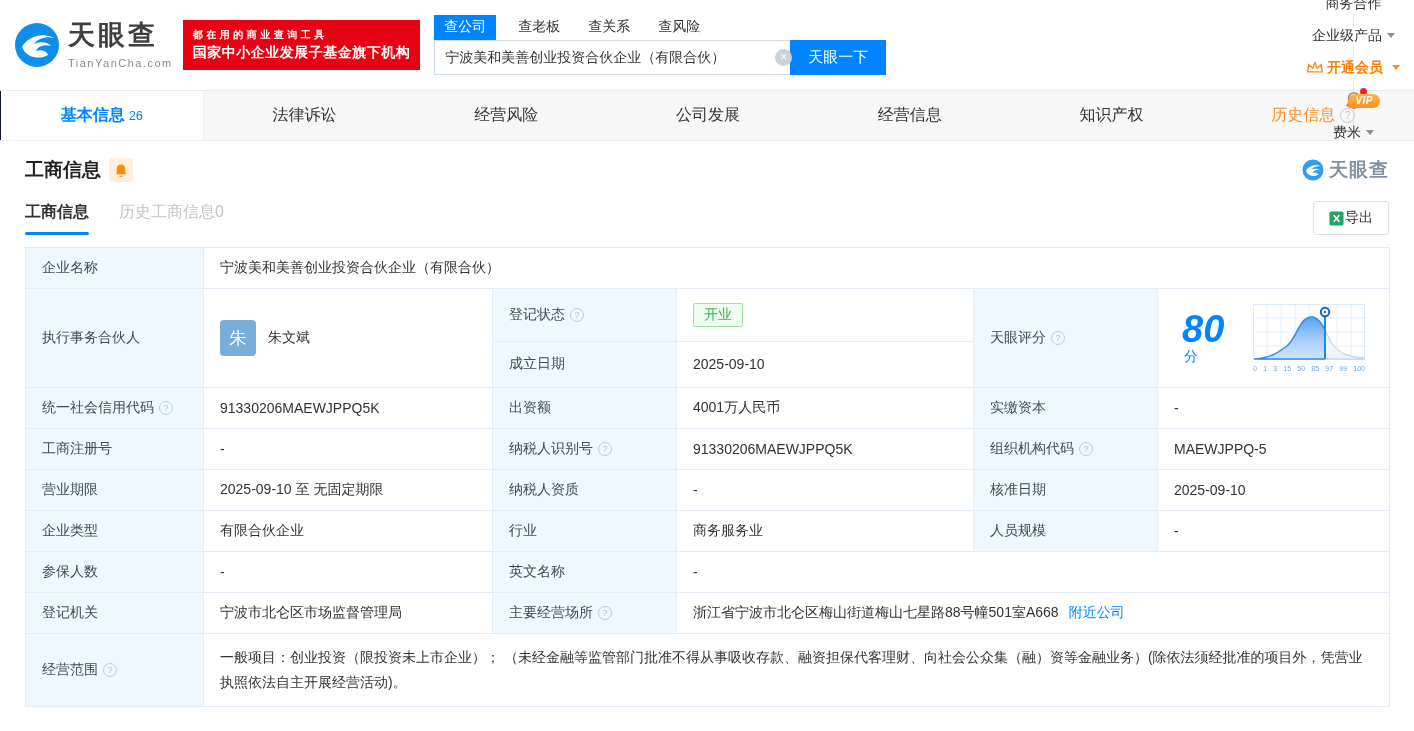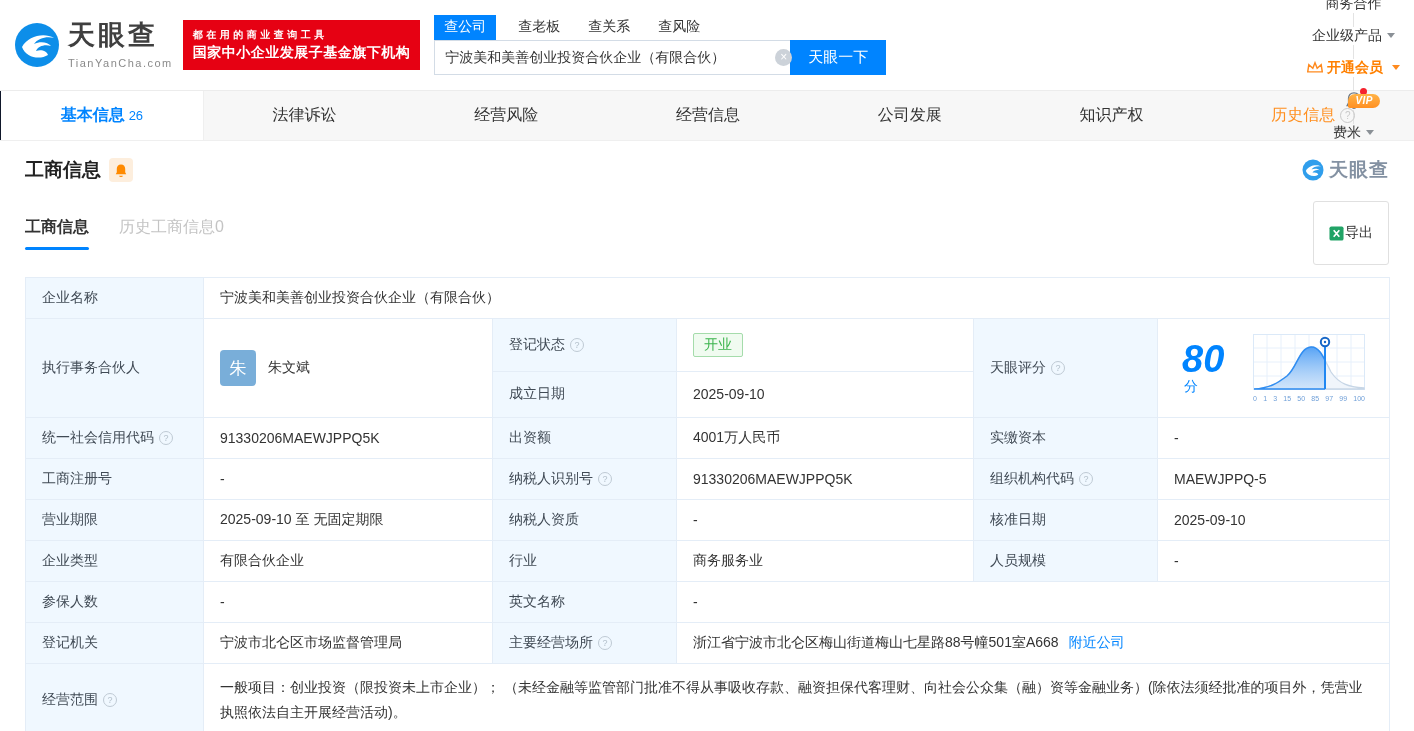--- a/index.html
+++ b/index.html
@@ -63,21 +63,21 @@
     display:flex; align-items:center; justify-content:center; cursor:pointer; }
   .watermark { margin-left:auto; display:flex; align-items:center; gap:5px; opacity:0.85; }
   .watermark span { font-size:19px; font-weight:bold; color:#6e7e92; letter-spacing:1px; }
 
   .subtab-row { margin-top:18px; display:flex; align-items:center; }
   .subtab { font-size:16px; color:#333; font-weight:bold; position:relative; padding-bottom:12px; cursor:pointer; }
   .subtab.active::after { content:""; position:absolute; left:0; right:0; bottom:0; height:3px;
     border-radius:2px; background:#0084ff; }
   .subtab.dim { color:#c4c4c4; font-weight:normal; margin-left:30px; }
   .export-btn { margin-left:auto; display:flex; align-items:center; gap:1px; border:1px solid #e0e0e0;
-    border-radius:3px; background:#fff; padding:22px 15px; font-size:14px; color:#333; cursor:pointer;
+    border-radius:3px; background:#fff; padding:7px 15px; font-size:14px; color:#333; cursor:pointer;
     font-family:inherit; }
 
   
   table { width:100%; border-collapse:collapse; table-layout:fixed; margin-top:12px;padding-left:16px; }
   th, td { border:1px solid #e4edf7; font-size:14px; font-weight:normal; text-align:left;
     padding:11px 16px; color:#333; vertical-align:middle; word-break:break-all; }
   th { background:#f0f8ff; color:#404a55; }
   th .lbl { color:#404a55; }
   .help { width:14px; height:14px; border-radius:50%; border:1px solid #bfcad4; color:#b4c0cb;
     font-size:9px; line-height:13px; text-align:center; display:inline-block; margin-left:5px;
@@ -177,24 +177,24 @@
     <span>基本信息</span>
     <span class="tab-count">26</span>
   </div>
   <div class="main-tab">
     <span>法律诉讼</span>
   </div>
   <div class="main-tab">
     <span>经营风险</span>
   </div>
   <div class="main-tab">
+    <span>公司发展</span>
+  </div>
+  <div class="main-tab">
     <span>经营信息</span>
-  </div>
-  <div class="main-tab">
-    <span>公司发展</span>
   </div>
   <div class="main-tab">
     <span>知识产权</span>
   </div>
   <div class="main-tab vip-tab">
     <span class="vip-badge">VIP</span>
     <span>历史信息</span>
     <span class="q-icon">?</span>
   </div>
 </div>

